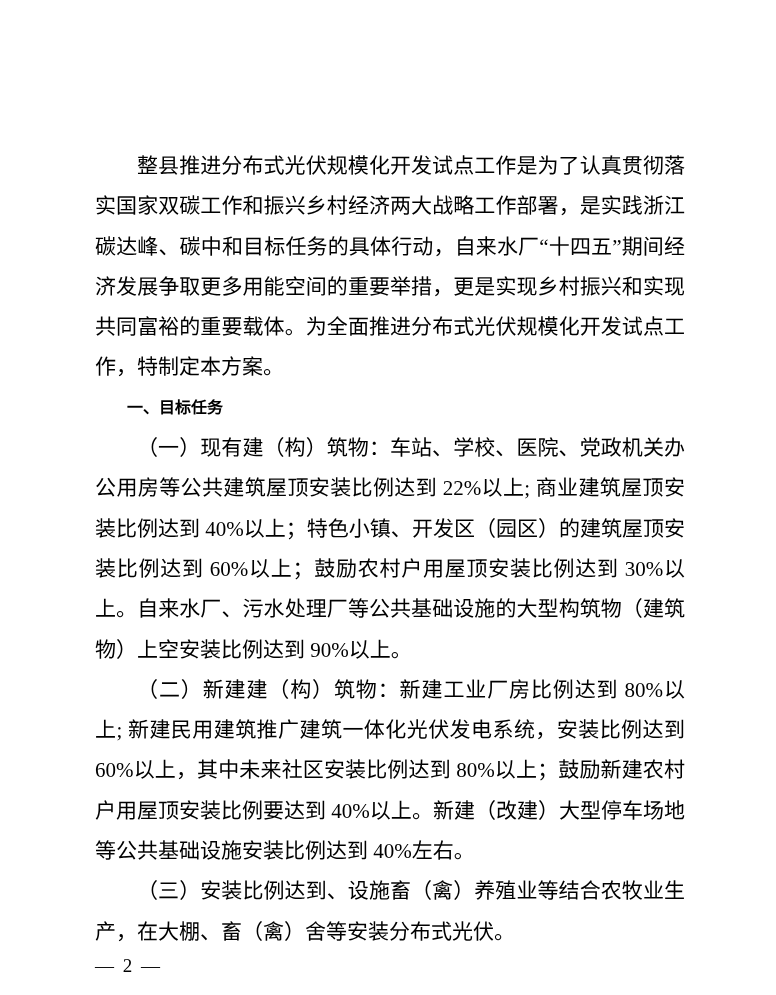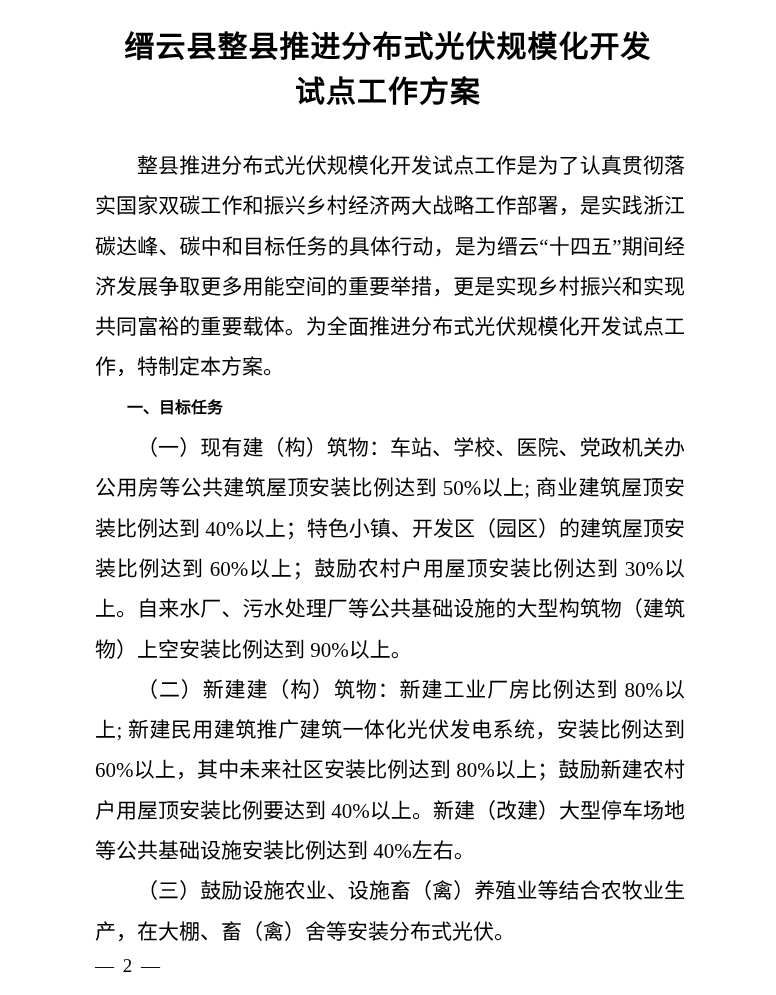--- a/index.html
+++ b/index.html
@@ -52,28 +52,24 @@
     font-size: 19px;
     letter-spacing: 2px;
     font-family: "Liberation Serif", "DejaVu Serif", serif;
   }
 </style>
 </head>
 <body>
 
 <div class="page">
 
-  <div class="title">
-    <div>缙云县整县推进分布式光伏规模化开发</div>
-    <div>试点工作方案</div>
-  </div>
 
   <div class="content">
-    <p>整县推进分布式光伏规模化开发试点工作是为了认真贯彻落实国家双碳工作和振兴乡村经济两大战略工作部署，是实践浙江碳达峰、碳中和目标任务的具体行动，是为缙云“十四五”期间经济发展争取更多用能空间的重要举措，更是实现乡村振兴和实现共同富裕的重要载体。为全面推进分布式光伏规模化开发试点工作，特制定本方案。</p>
+    <p>整县推进分布式光伏规模化开发试点工作是为了认真贯彻落实国家双碳工作和振兴乡村经济两大战略工作部署，是实践浙江碳达峰、碳中和目标任务的具体行动，自来水厂“十四五”期间经济发展争取更多用能空间的重要举措，更是实现乡村振兴和实现共同富裕的重要载体。为全面推进分布式光伏规模化开发试点工作，特制定本方案。</p>
     <p class="section-heading">一、目标任务</p>
-    <p>（一）现有建（构）筑物：车站、学校、医院、党政机关办公用房等公共建筑屋顶安装比例达到 50%以上; 商业建筑屋顶安装比例达到 40%以上；特色小镇、开发区（园区）的建筑屋顶安装比例达到 60%以上；鼓励农村户用屋顶安装比例达到 30%以上。自来水厂、污水处理厂等公共基础设施的大型构筑物（建筑物）上空安装比例达到 90%以上。</p>
+    <p>（一）现有建（构）筑物：车站、学校、医院、党政机关办公用房等公共建筑屋顶安装比例达到 22%以上; 商业建筑屋顶安装比例达到 40%以上；特色小镇、开发区（园区）的建筑屋顶安装比例达到 60%以上；鼓励农村户用屋顶安装比例达到 30%以上。自来水厂、污水处理厂等公共基础设施的大型构筑物（建筑物）上空安装比例达到 90%以上。</p>
     <p>（二）新建建（构）筑物：新建工业厂房比例达到 80%以上; 新建民用建筑推广建筑一体化光伏发电系统，安装比例达到 60%以上，其中未来社区安装比例达到 80%以上；鼓励新建农村户用屋顶安装比例要达到 40%以上。新建（改建）大型停车场地等公共基础设施安装比例达到 40%左右。</p>
-    <p>（三）鼓励设施农业、设施畜（禽）养殖业等结合农牧业生产，在大棚、畜（禽）舍等安装分布式光伏。</p>
+    <p>（三）安装比例达到、设施畜（禽）养殖业等结合农牧业生产，在大棚、畜（禽）舍等安装分布式光伏。</p>
   </div>
 
   <div class="footer">— 2 —</div>
 
 </div>
 
 </body></html>

